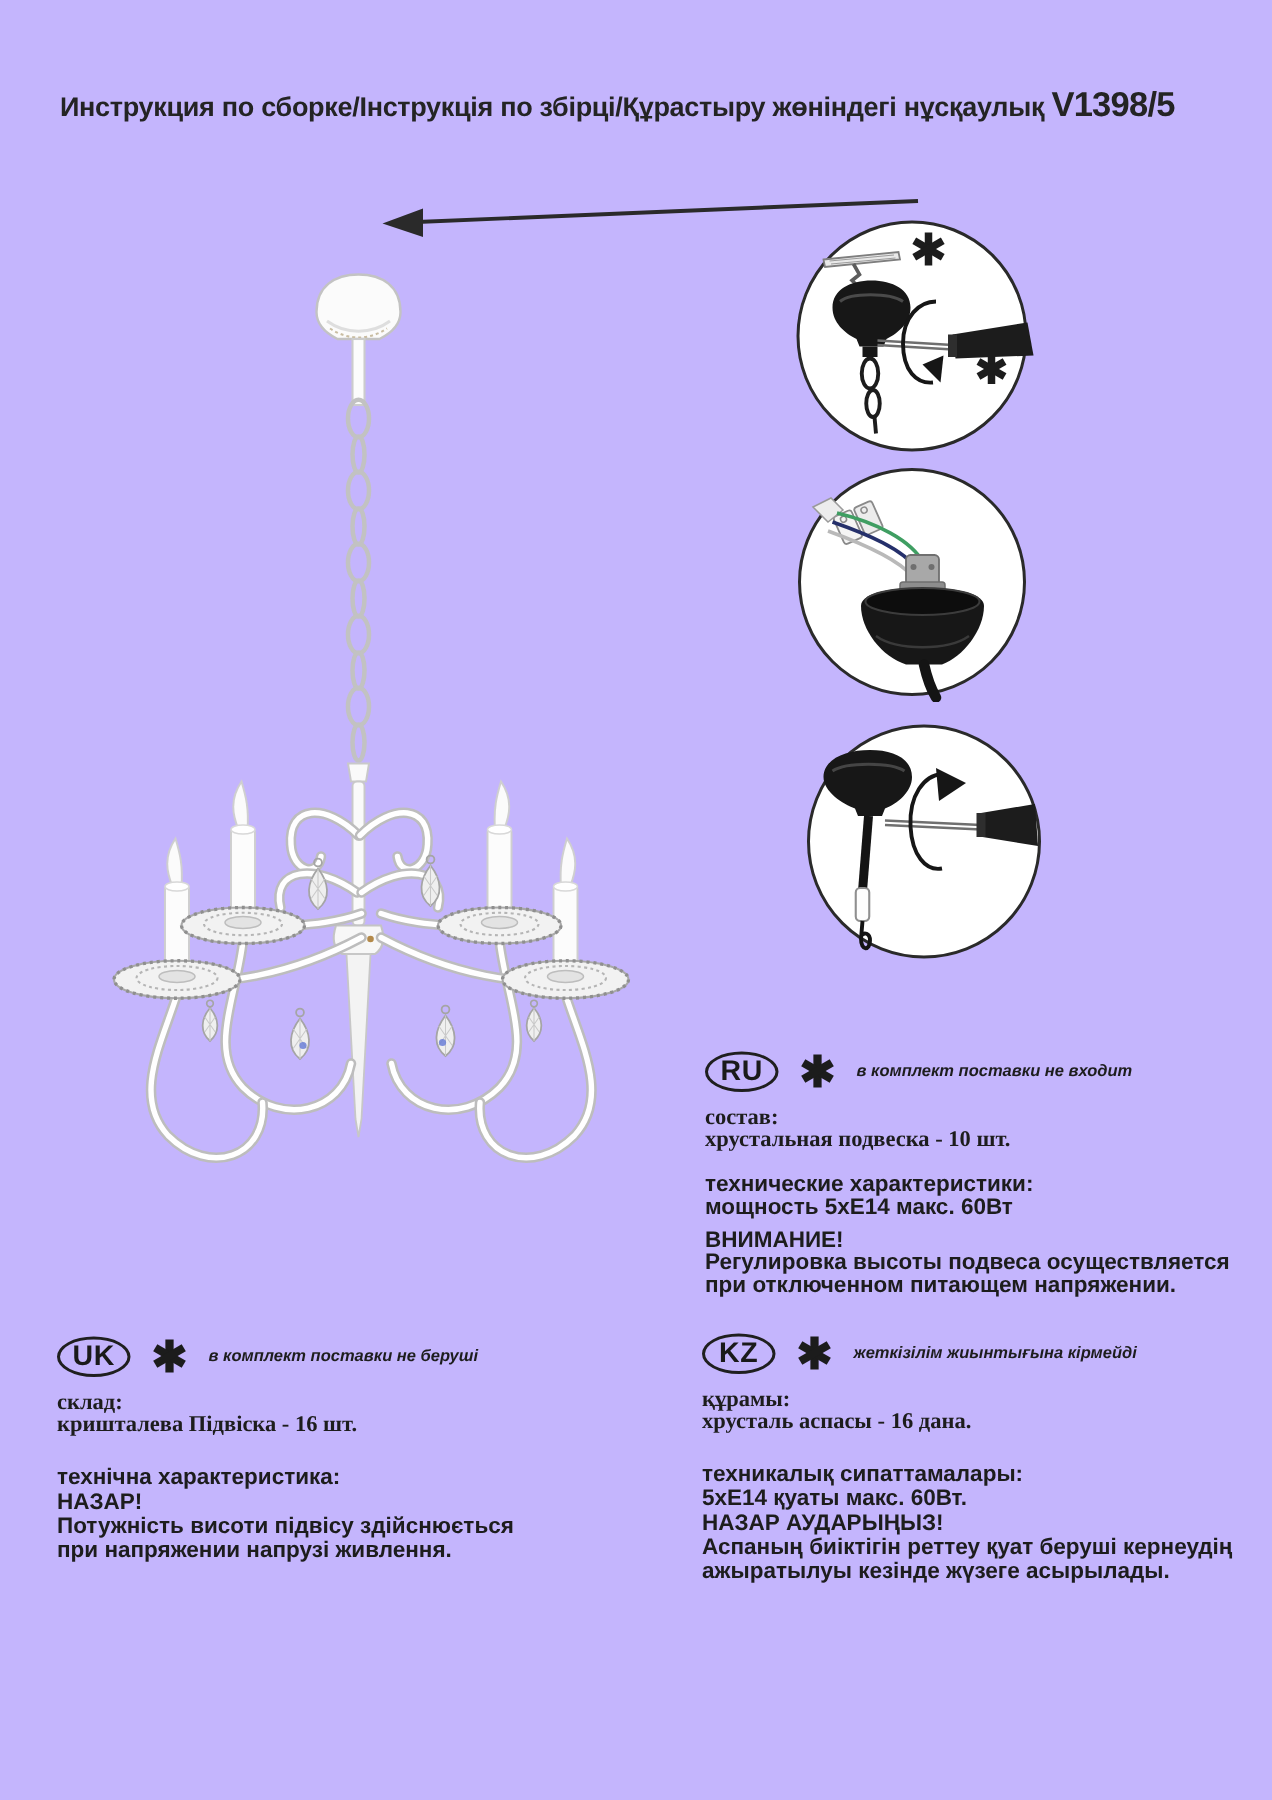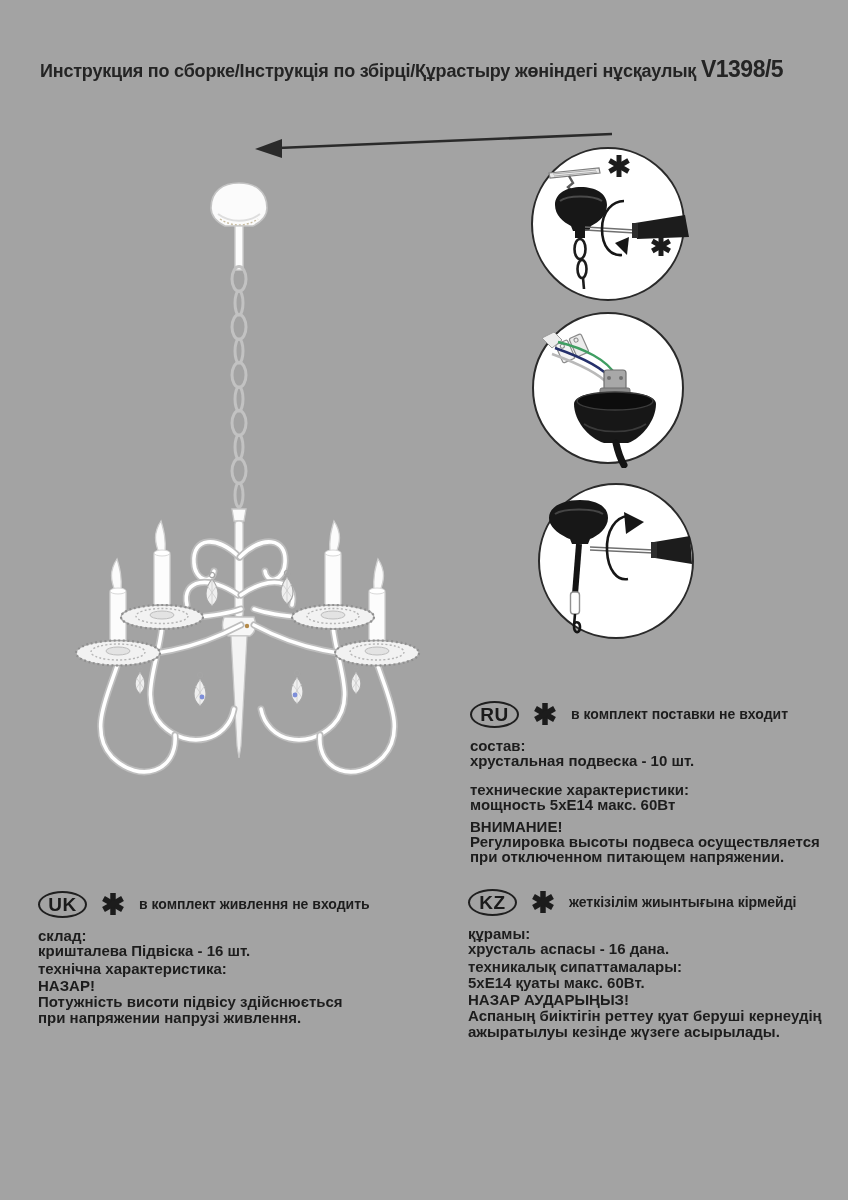--- a/index.html
+++ b/index.html
@@ -1,18 +1,18 @@
 <!DOCTYPE html>
 <html><head>
 <meta charset="utf-8">
 <style>
   html,body{margin:0;padding:0;background:#e8e8e8;}
   .page{
     position:relative;width:848px;height:1200px;margin:0 auto;
-    background:#a3a3a3;overflow:hidden;
+    background:#c4b5fd;overflow:hidden;
     font-family:"Liberation Sans","DejaVu Sans",sans-serif;
     color:#1d1d1d;
   }
   
   .title{
     position:absolute;left:40px;top:56px;width:790px;
     font-weight:bold;font-size:18px;letter-spacing:-0.2px;
     white-space:nowrap;color:#242424;
   }
   .title .model{font-size:23px;letter-spacing:-0.5px;}
@@ -20,26 +20,26 @@
   .fig{position:absolute;}
   
   .section{position:absolute;font-size:15px;font-weight:bold;line-height:15px;}
   .lang-row{display:flex;align-items:center;gap:13px;height:28px;}
   .lang-badge{
     box-sizing:border-box;min-width:49px;height:27px;padding:0 6px;
     border:2.5px solid #1f1f1f;border-radius:50%;
     display:flex;align-items:center;justify-content:center;
     font-size:19px;font-weight:bold;letter-spacing:0.5px;color:#1a1a1a;
   }
-  .note-text{font-size:14px;}
+  .note-text{font-size:11px;font-style:italic;}
   .block{margin:0;}
-  .b-comp{margin-top:10px;}
+  .b-comp{margin-top:10px;font-family:Liberation Serif, serif;}
   .ru .b-spec{margin-top:14px;}
   .ru .b-warn{margin-top:7px;}
-  .tall .b-spec{margin-top:3px;line-height:16px;}
+  .tall .b-spec{margin-top:19px;line-height:16px;}
   .tall .b-warn{margin-top:1px;line-height:16px;}
   .line{white-space:nowrap;}
   svg{display:block;}
   .tube-o{stroke:#bdbdbd;stroke-width:7;fill:none;stroke-linecap:round;}
   .tube-i{stroke:#ffffff;stroke-width:3.6;fill:none;stroke-linecap:round;}
   .crys{fill:#efefef;stroke:#a5a5a5;stroke-width:1.2;}
   .crysf{stroke:#c9c9c9;stroke-width:0.7;fill:none;}
   .blk{fill:#171717;}
   .shaft{stroke:#6f6f6f;stroke-width:1.6;}
 </style>
@@ -337,21 +337,21 @@
   </div>
 
   <div class="section tall" style="left:38px;top:890px;width:380px;">
     <div class="lang-row">
       <span class="lang-badge">UK</span>
       <svg width="26" height="26" viewBox="-13 -13 26 26" stroke="#1c1c1c" stroke-width="5.5">
         <line x1="0" y1="-11" x2="0" y2="11"></line>
           <line x1="-9.5" y1="-5.5" x2="9.5" y2="5.5"></line>
           <line x1="-9.5" y1="5.5" x2="9.5" y2="-5.5"></line>
       </svg>
-      <span class="note-text">в комплект живлення не входить</span>
+      <span class="note-text">в комплект поставки не беруші</span>
     </div>
     <div class="block b-comp">
       <div class="line">склад:</div>
       <div class="line">кришталева Підвіска - 16 шт.</div>
     </div>
     <div class="block b-spec">
       <div class="line">технічна характеристика:</div>
     </div>
     <div class="block b-warn">
       <div class="line">НАЗАР!</div>

